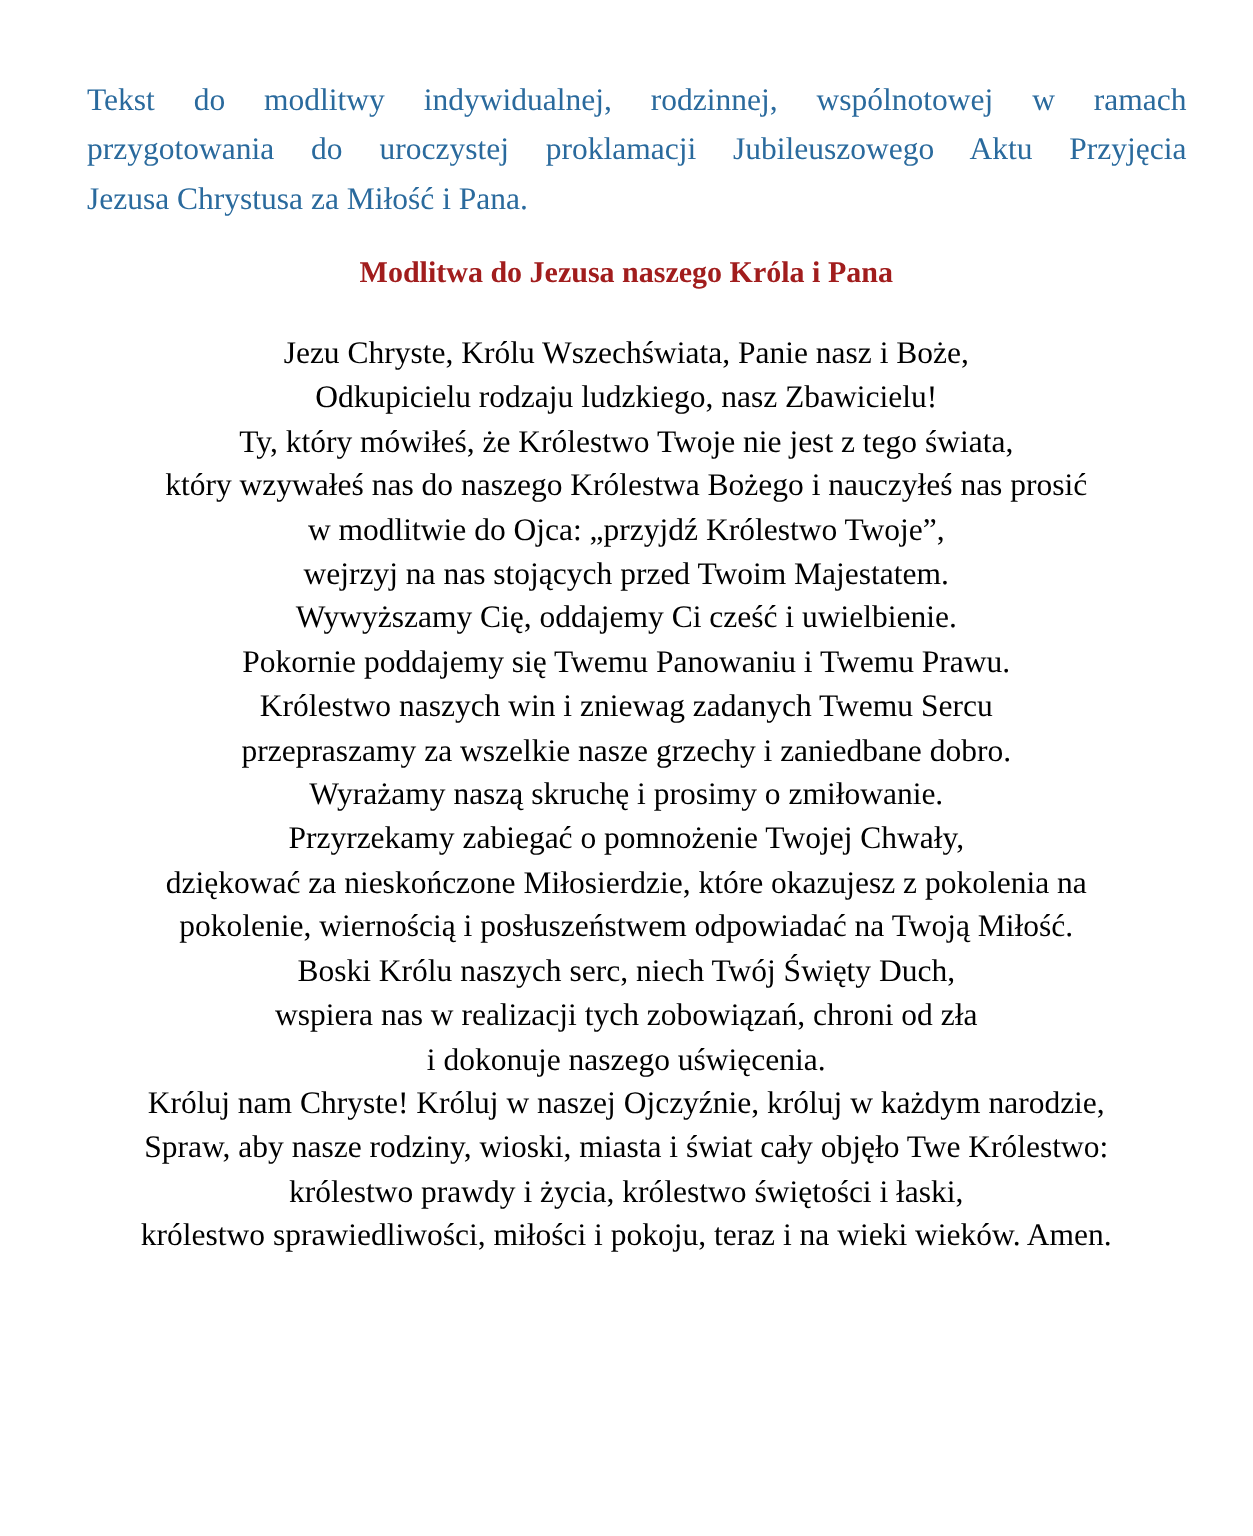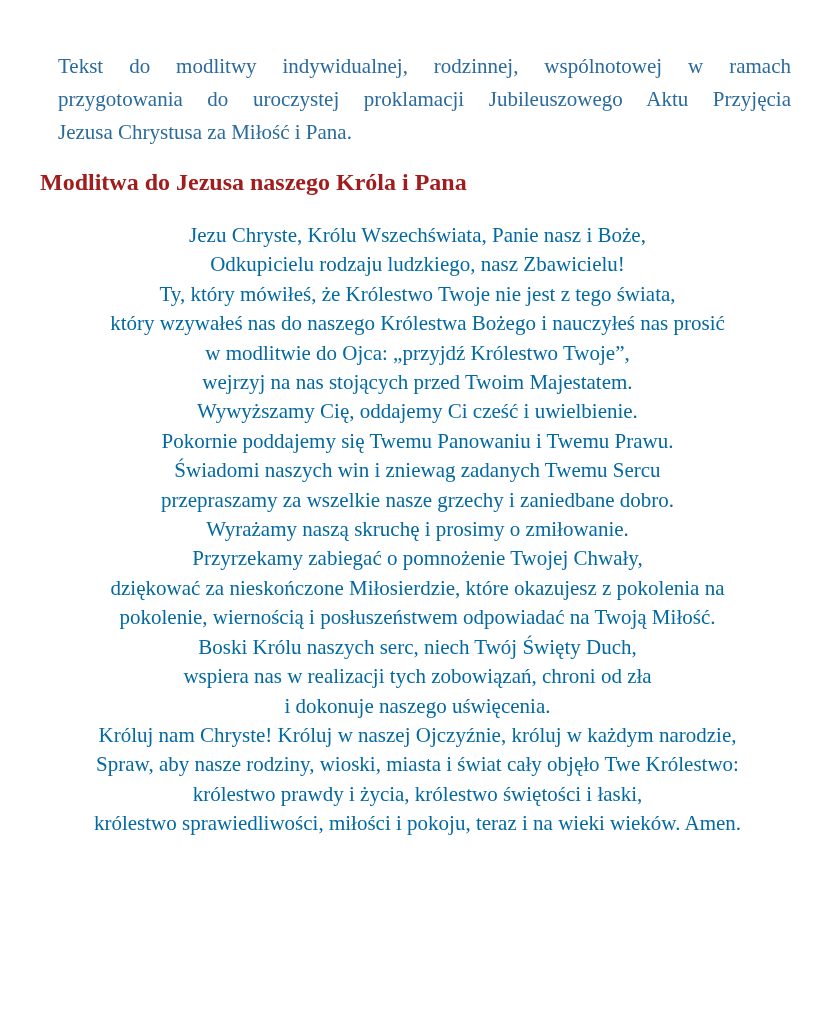--- a/index.html
+++ b/index.html
@@ -25,31 +25,32 @@
   .intro-line {
     text-align: justify;
     text-align-last: justify;
     white-space: normal;
   }
   .intro-line.last {
     text-align-last: left;
   }
   .heading {
     margin: 20px 40px 0 40px;
+    text-align: center;
     color: #a11d1d;
-    font-size: 24px;
+    font-size: 20px;
     font-weight: bold;
     line-height: 26px;
   }
   .prayer {
     margin: 26px 20px 0 20px;
     text-align: center;
     font-size: 21px;
     line-height: 29.4px;
-    color: #0369a1;
+    color: #000000;
   }
   .prayer-line {
     white-space: nowrap;
   }
   .footer-bar {
     position: absolute;
     left: 0;
     right: 0;
     top: 956px;
     height: 13px;
@@ -79,21 +80,21 @@
 
   <div class="prayer">
     <div class="prayer-line">Jezu Chryste, Królu Wszechświata, Panie nasz i Boże,</div>
     <div class="prayer-line">Odkupicielu rodzaju ludzkiego, nasz Zbawicielu!</div>
     <div class="prayer-line">Ty, który mówiłeś, że Królestwo Twoje nie jest z tego świata,</div>
     <div class="prayer-line">który wzywałeś nas do naszego Królestwa Bożego i nauczyłeś nas prosić</div>
     <div class="prayer-line">w modlitwie do Ojca: „przyjdź Królestwo Twoje”,</div>
     <div class="prayer-line">wejrzyj na nas stojących przed Twoim Majestatem.</div>
     <div class="prayer-line">Wywyższamy Cię, oddajemy Ci cześć i uwielbienie.</div>
     <div class="prayer-line">Pokornie poddajemy się Twemu Panowaniu i Twemu Prawu.</div>
-    <div class="prayer-line">Świadomi naszych win i zniewag zadanych Twemu Sercu</div>
+    <div class="prayer-line">Królestwo naszych win i zniewag zadanych Twemu Sercu</div>
     <div class="prayer-line">przepraszamy za wszelkie nasze grzechy i zaniedbane dobro.</div>
     <div class="prayer-line">Wyrażamy naszą skruchę i prosimy o zmiłowanie.</div>
     <div class="prayer-line">Przyrzekamy zabiegać o pomnożenie Twojej Chwały,</div>
     <div class="prayer-line">dziękować za nieskończone Miłosierdzie, które okazujesz z pokolenia na</div>
     <div class="prayer-line">pokolenie, wiernością i posłuszeństwem odpowiadać na Twoją Miłość.</div>
     <div class="prayer-line">Boski Królu naszych serc, niech Twój Święty Duch,</div>
     <div class="prayer-line">wspiera nas w realizacji tych zobowiązań, chroni od zła</div>
     <div class="prayer-line">i dokonuje naszego uświęcenia.</div>
     <div class="prayer-line">Króluj nam Chryste! Króluj w naszej Ojczyźnie, króluj w każdym narodzie,</div>
     <div class="prayer-line">Spraw, aby nasze rodziny, wioski, miasta i świat cały objęło Twe Królestwo:</div>

